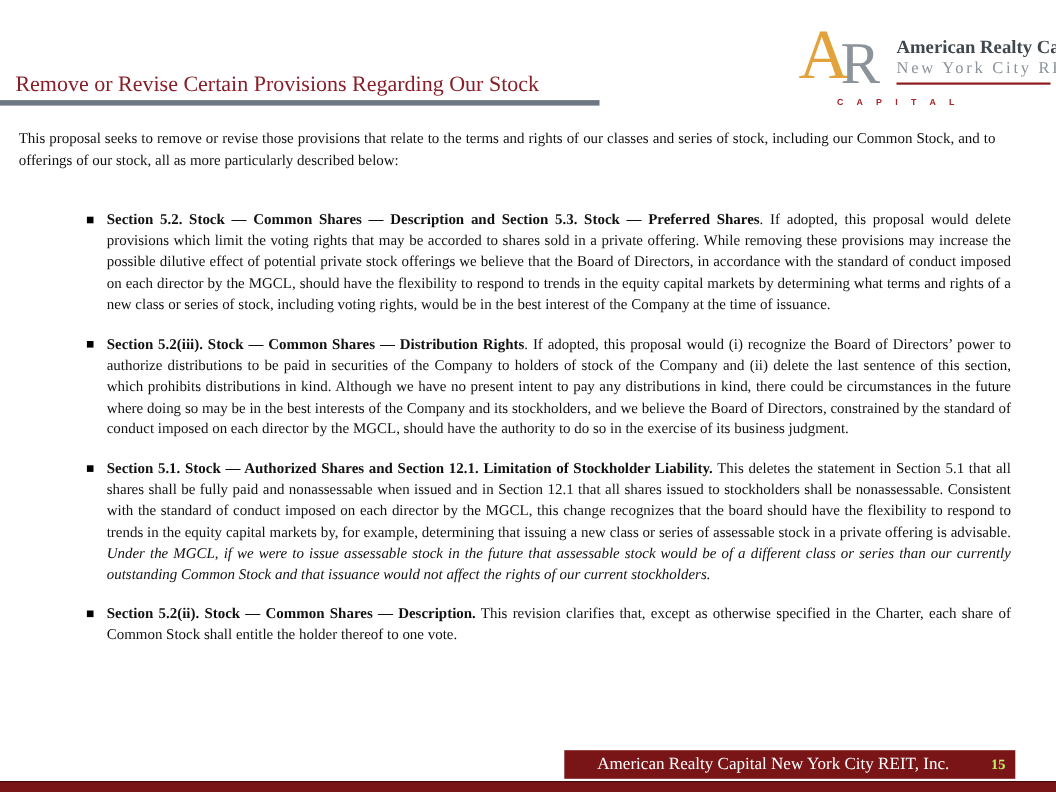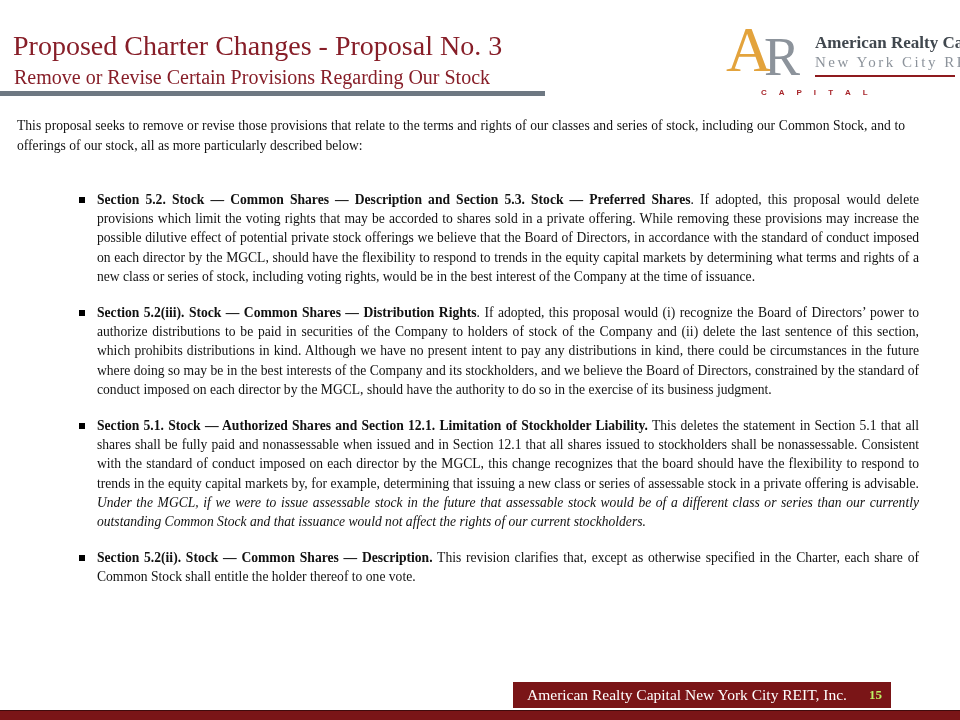--- a/index.html
+++ b/index.html
@@ -108,21 +108,21 @@
     background: #000;
   }
   .seg-bold { font-weight: bold; }
   .seg-italic { font-style: italic; }
 
   
   .footer-bar {
     position: absolute;
     left: 513px;
     top: 682px;
-    width: 378px;
+    width: 410px;
     height: 26px;
     background: #7A1517;
     display: flex;
     align-items: center;
     justify-content: center;
   }
   .footer-company {
     color: #ffffff;
     font-size: 15.5px;
     white-space: nowrap;
@@ -145,21 +145,20 @@
     background: #7A1517;
     border-top: 1px solid #400B0C;
     box-sizing: border-box;
   }
 </style>
 </head>
 <body>
 
 <div class="slide">
 
-  <div class="title">Proposed Charter Changes - Proposal No. 3</div>
   <div class="subtitle">Remove or Revise Certain Provisions Regarding Our Stock</div>
   <div class="header-rule"></div>
 
   <div class="logo">
     <span class="logo-letter-a">A</span>
     <span class="logo-letter-r">R</span>
     <span class="logo-capital">C A P I T A L</span>
     <div class="logo-text">
       <div class="logo-line1">American Realty Capital</div>
       <div class="logo-line2">New York City REIT</div>

